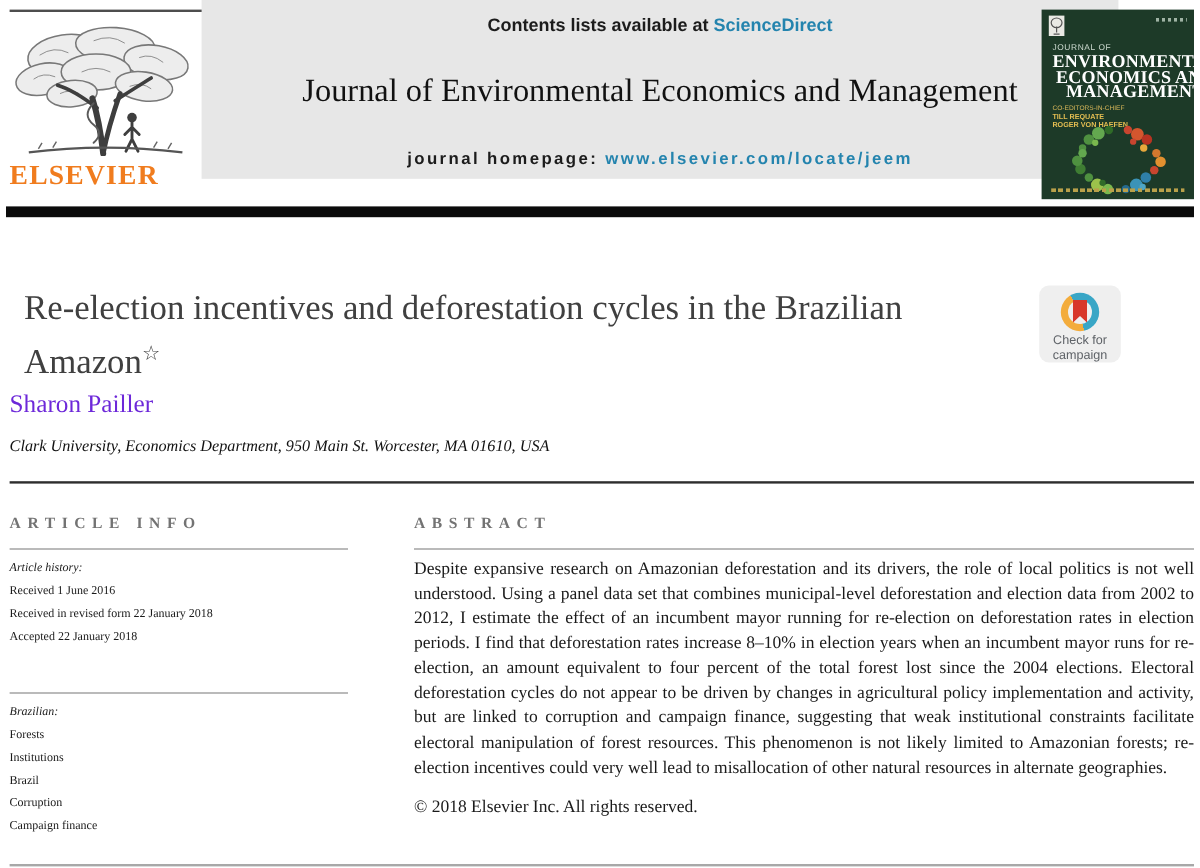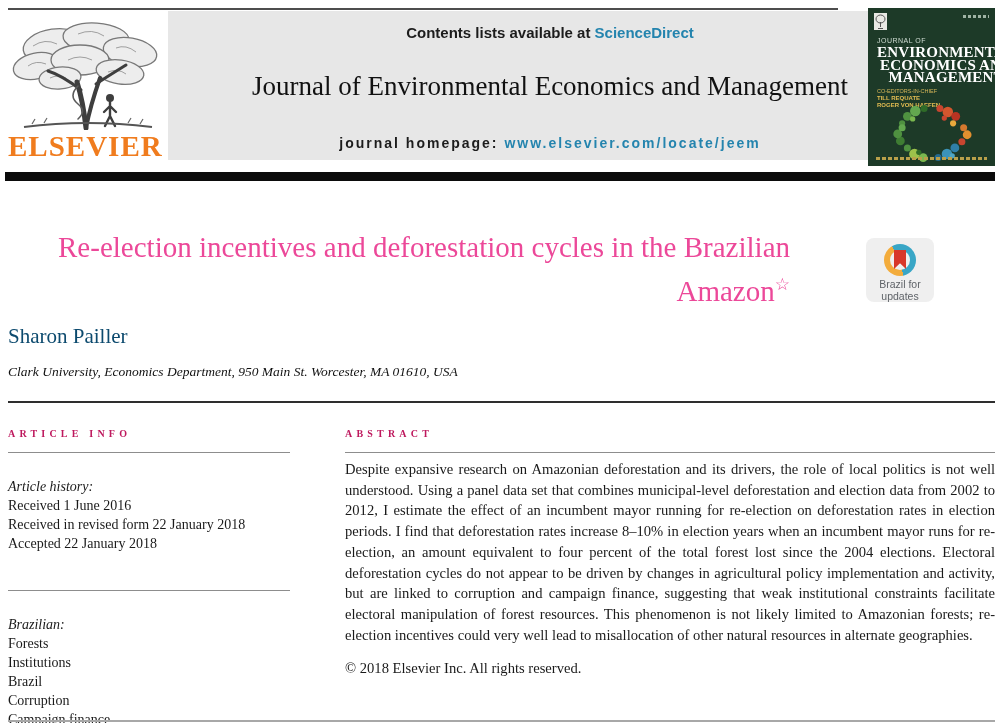--- a/index.html
+++ b/index.html
@@ -6,25 +6,25 @@
   .page{position:relative;width:1000px;height:723px;background:#fff;overflow:hidden;
         font-family:"Liberation Serif",serif;color:#1a1a1a;}
   .abs{position:absolute;}
 
   
   .top-divider{left:8px;top:8px;width:830px;height:2px;background:#4d4d4d;}
 
   
   .logo-area{left:8px;top:18px;width:160px;text-align:left;}
   .logo-area svg{display:block;}
-  .elsevier-wordmark{font-family:"Liberation Serif",serif;font-weight:600;font-size:29px;
+  .elsevier-wordmark{font-family:"Liberation Serif",serif;font-weight:600;font-size:23px;
         letter-spacing:1px;color:var(--elsevier-orange,#f07c1e);line-height:30px;margin-top:1px;}
 
   
-  .header-box{left:168px;top:11px;width:764px;height:149px;background:#e7e7e7;text-align:center;}
+  .header-box{left:168px;top:0;width:764px;height:149px;background:#e7e7e7;text-align:center;}
   .contents-line{position:absolute;left:0;top:13px;width:100%;
         font-family:"Liberation Sans",sans-serif;font-size:15px;font-weight:600;color:#1c1c1c;}
   .contents-line a, .homepage-line a{color:var(--link-teal,#2484ae);text-decoration:none;cursor:pointer;}
   .journal-title{position:absolute;left:0;top:60px;width:100%;font-size:27px;color:#111;}
   .homepage-line{position:absolute;left:0;top:124px;width:100%;
         font-family:"Liberation Sans",sans-serif;font-size:14px;font-weight:600;
         letter-spacing:2px;color:#1c1c1c;}
 
   
   .cover{left:868px;top:8px;width:127px;height:158px;background:var(--cover-green,#1d3a28);cursor:pointer;}
@@ -40,23 +40,23 @@
   .cover-editors .ed-name{font-weight:700;color:#e3bd52;font-size:6px;}
   .cover-art{position:absolute;left:16px;top:96px;}
   .cover-footer{position:absolute;left:8px;bottom:6px;width:111px;height:3px;
         background:repeating-linear-gradient(90deg,#b9a04a 0 4px,transparent 4px 6px);}
 
   
   .black-bar{left:5px;top:172px;width:990px;height:9px;background:#0b0b0b;}
 
   
   .article-title{left:8px;top:226px;width:780px;font-size:29px;line-height:38px;
-        font-weight:400;color:#ec4899;margin:2px;text-align:right;}
+        font-weight:400;color:#404040;margin:12px;}
   .article-title sup{font-size:17px;cursor:pointer;}
-  .author-name{left:8px;top:324px;font-size:21px;color:#0c4a6e;}
+  .author-name{left:8px;top:324px;font-size:21px;color:#6d28d9;}
   .affiliation{left:8px;top:364px;font-size:13.5px;font-style:italic;color:#111;}
 
   
   .badge{left:866px;top:238px;width:68px;height:64px;background:#efefef;border-radius:8px;
         cursor:pointer;text-align:center;}
   .badge-ring{position:relative;width:32px;height:32px;margin:6px auto 0;border-radius:50%;
         background:conic-gradient(from -30deg,#39a6c6 0 55%,#f3ac3c 55% 100%);}
   .badge-hole{position:absolute;left:6px;top:6px;width:20px;height:20px;border-radius:50%;background:#efefef;}
   .badge-bookmark{position:absolute;left:10px;top:6px;width:12px;height:19px;background:#d8372a;
         clip-path:polygon(0 0,100% 0,100% 100%,50% 70%,0 100%);}
@@ -64,24 +64,24 @@
         color:#5f6368;margin-top:3px;}
 
   
   .full-rule{left:8px;top:401px;width:987px;height:2px;background:#2e2e2e;}
   .col-rule{height:1px;background:#8d8d8d;border:none;margin:0;}
   .bottom-rule{left:8px;top:720px;width:987px;height:2px;background:#a8a8a8;}
 
   
   .left-col{left:8px;top:428px;width:282px;}
   .right-col{left:345px;top:428px;width:650px;}
-  .sec-heading{font-size:10px;font-weight:700;letter-spacing:.42em;color:#be185d;margin:0 0 13px 0;}
+  .sec-heading{font-size:13px;font-weight:700;letter-spacing:.42em;color:#737373;margin:0 0 13px 0;}
   .left-col .col-rule{width:282px;}
   .right-col .col-rule{width:650px;}
-  .info-block{font-size:14px;line-height:19px;margin-top:24px;}
+  .info-block{font-size:10px;line-height:19px;margin-top:6px;}
   .italic-label{font-style:italic;}
   .keywords-rule{margin-top:37px;}
   .abstract-text{font-size:14.6px;line-height:20.7px;text-align:justify;margin:6px 0 13px 0;}
   .copyright{font-size:14.6px;line-height:20.7px;text-align:left;}
 </style>
 </head>
 <body>
 
 <div class="page">
 
@@ -184,21 +184,21 @@
 
   <div class="abs black-bar"></div>
 
   <h1 class="abs article-title"><span>Re-election incentives and deforestation cycles in the Brazilian Amazon</span><sup>☆</sup></h1>
 
   <div class="abs badge">
     <div class="badge-ring">
       <div class="badge-hole"></div>
       <div class="badge-bookmark"></div>
     </div>
-    <div class="badge-label">Brazil for updates</div>
+    <div class="badge-label">Check for campaign</div>
   </div>
 
   <div class="abs author-name">Sharon Pailler</div>
   <div class="abs affiliation">Clark University, Economics Department, 950 Main St. Worcester, MA 01610, USA</div>
 
   <div class="abs full-rule"></div>
 
   <div class="abs left-col">
     <div class="sec-heading">ARTICLE INFO</div>
     <div class="col-rule"></div>

